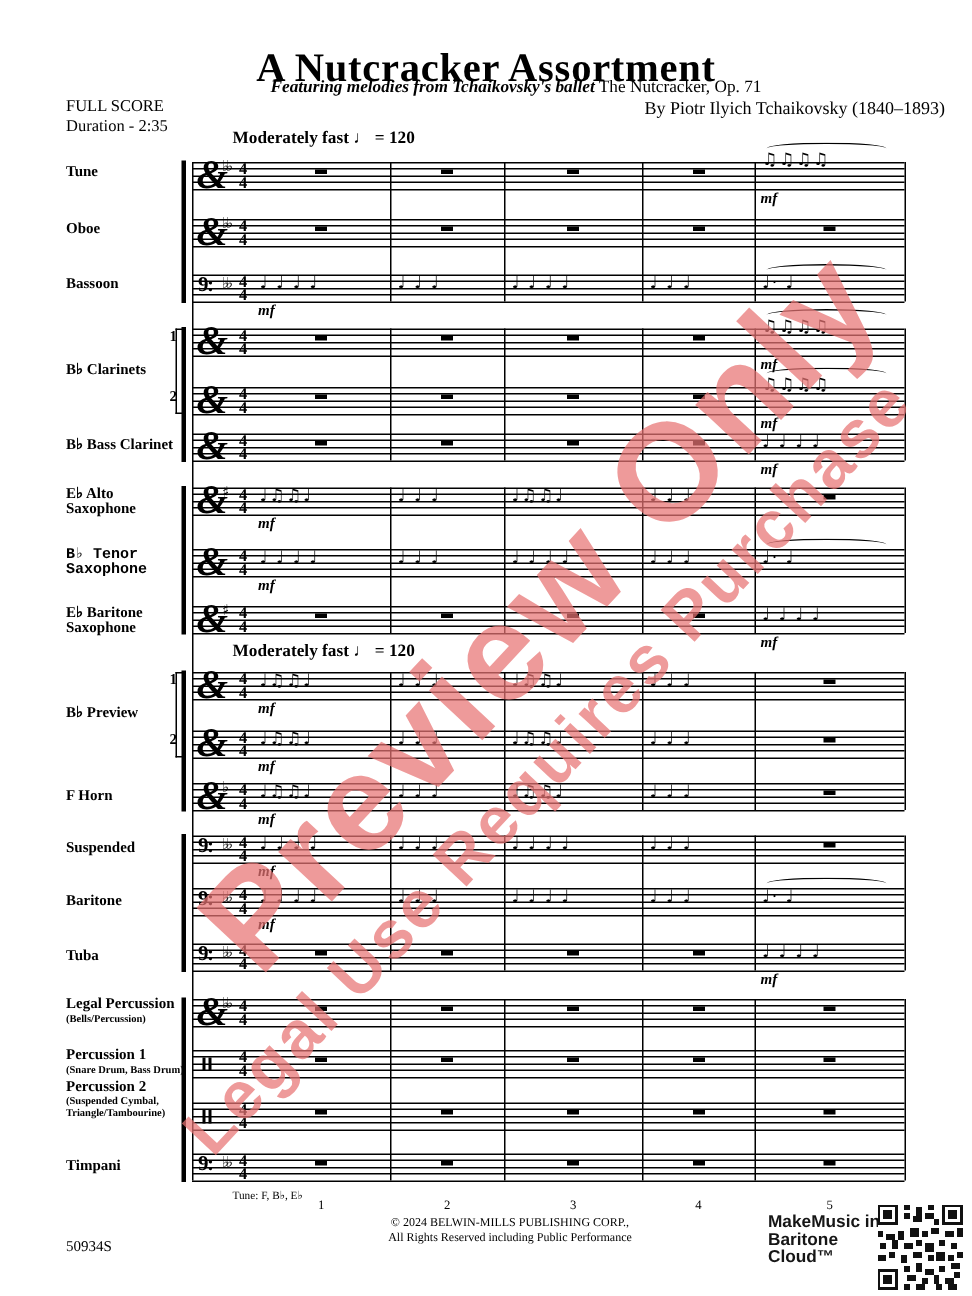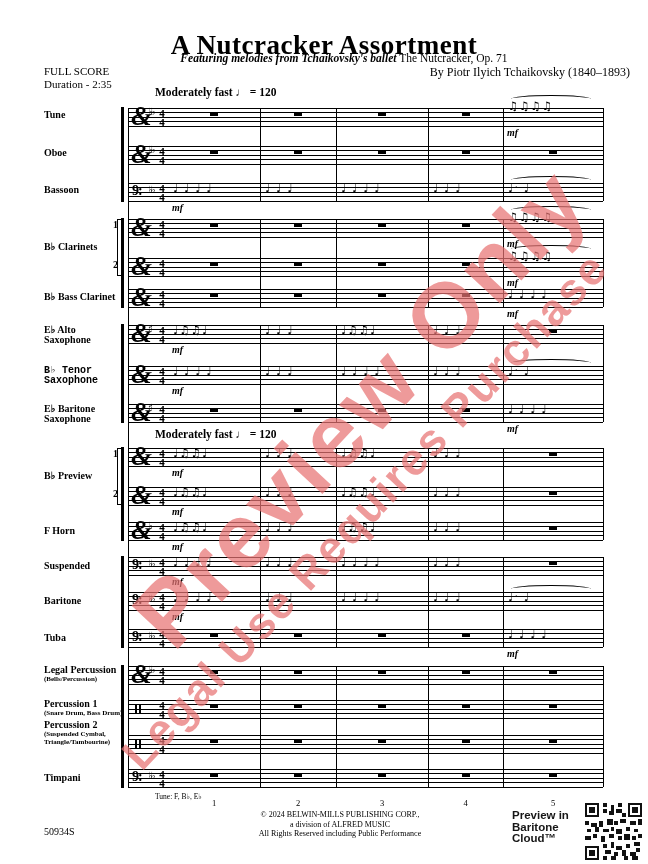--- a/index.html
+++ b/index.html
@@ -490,25 +490,24 @@
       <div class="mnum" style="left: 551px; top: 798px;">5</div>
       <div class="tuning" style="left: 155px; top: 792px;">Tune: F, B♭, E♭</div>
     </div>
 
   <div class="wm wm1" style="color: rgb(232, 116, 116);">Preview Only</div>
   <div class="wm wm2" style="color: rgb(232, 116, 116);">Legal Use Requires Purchase</div>
 
   <div class="abs catalog">50934S</div>
   <div class="abs copyright">
     <div>© 2024 BELWIN-MILLS PUBLISHING CORP.,</div>
-    <div>a division of ALFRED MUSIC</div>
     <div>All Rights Reserved including Public Performance</div>
   </div>
   <div class="abs mmc">
-    <div>Preview in</div>
+    <div>MakeMusic in</div>
     <div>Baritone</div>
     <div>Cloud™</div>
   </div>
   <svg class="abs qr" width="57" height="57" viewBox="0 0 29 29" shape-rendering="crispEdges">
     <rect x="0" y="0" width="29" height="29" fill="#fff"></rect>
     <g fill="#111">
       <rect x="0" y="0" width="7" height="7"></rect>
         <rect x="22" y="0" width="7" height="7"></rect>
         <rect x="0" y="22" width="7" height="7"></rect>
       <rect x="1" y="1" width="5" height="5" fill="#fff"></rect>

